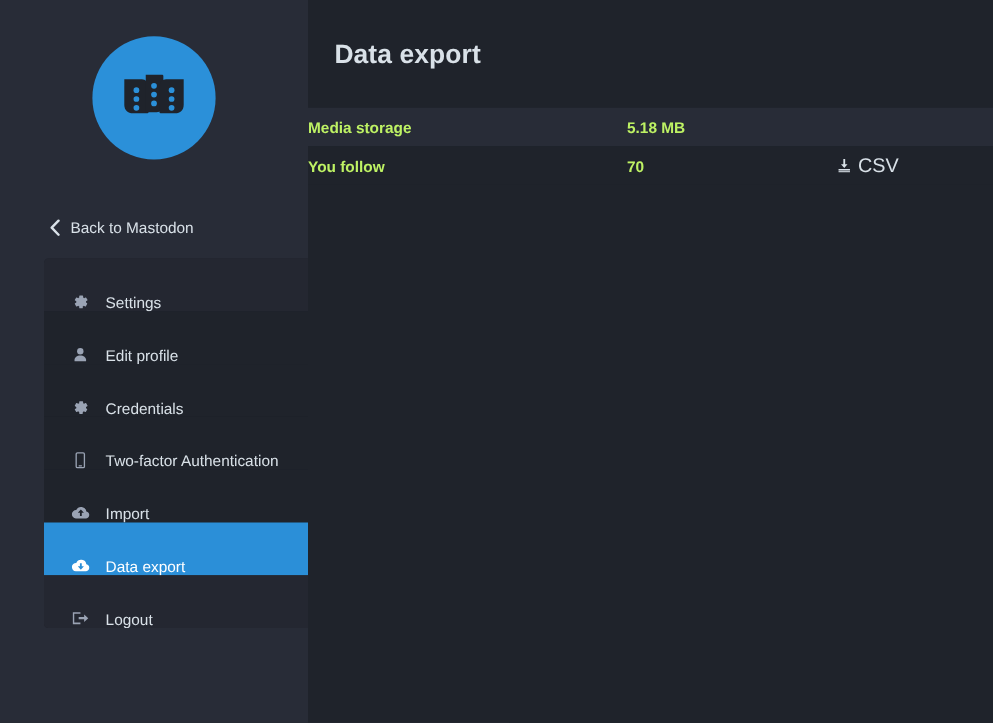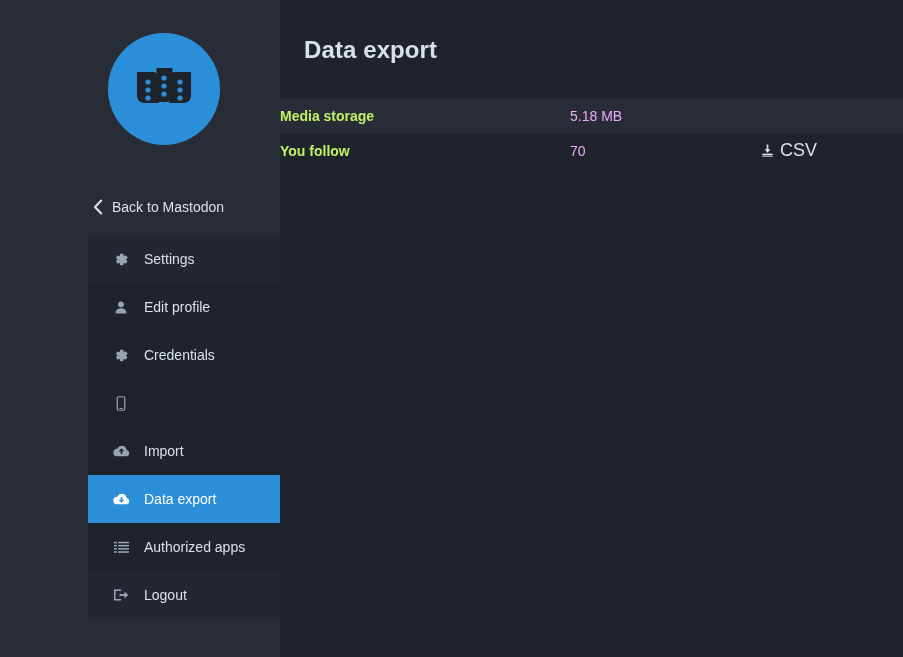--- a/index.html
+++ b/index.html
@@ -24,21 +24,20 @@
     height: 657px;
     background: #282c37;
   }
 
   
   .sidebar {
     width: 280px;
     flex: 0 0 280px;
     background: #282c37;
     position: relative;
-    padding-left: 48px;
   }
 
   .logo-wrap {
     padding-top: 33px;
     display: flex;
     justify-content: center;
   }
 
   .logo {
     width: 112px;
@@ -77,21 +76,21 @@
     margin-left: 40px;
     width: 240px;
     background: #1f232b;
     border-radius: 4px 0 0 4px;
     overflow: hidden;
   }
 
   .menu-item {
     height: 48px;
     display: flex;
-    align-items: center;
+    align-items: flex-end;
     padding-left: 24px;
     color: #d9e1e8;
     font-size: 14px;
     cursor: pointer;
     background: #1f232b;
     position: relative;
   }
 
   .menu-item.alt  { background: #242731; }
   .menu-item.active { background: #2b8fd8; color: #ffffff; }
@@ -149,22 +148,22 @@
 
   td.col-label {
     width: 290px;
     padding-left: 24px;
     font-weight: bold;
     color: #bef264;
   }
 
   td.col-value {
     width: 190px;
-    font-weight: normal;
-    color: #f0abfc;
+    font-weight: bold;
+    color: #bef264;
   }
 
   td.col-action {
     padding-left: 6px;
     color: #d9e1e8;
   }
 
   .csv-link {
     display: inline-flex;
     align-items: center;
@@ -256,20 +255,21 @@
         <span class="mi-label">Credentials</span>
       </div>
 
       <div class="menu-item">
         <span class="mi-icon">
           <svg width="10" height="15" viewBox="0 0 10 16" aria-hidden="true">
             <rect x="1" y="0.8" width="8" height="14.4" rx="1.3" fill="none" stroke="currentColor" stroke-width="1.3"></rect>
             <line x1="3.8" y1="13.3" x2="6.2" y2="13.3" stroke="currentColor" stroke-width="1.1" stroke-linecap="round"></line>
           </svg>
         </span>
+        <span class="mi-label">Two-factor Authentication</span>
       </div>
 
       <div class="menu-item">
         <span class="mi-icon">
           <svg width="17" height="13" viewBox="0 0 18 14" aria-hidden="true">
             <path fill="currentColor" d="M14.4 5.3A5.2 5.2 0 0 0 4.5 4 4.1 4.1 0 0 0 4.1 12.2h10.1a3.5 3.5 0 0 0 .2-6.9z"></path>
             <path fill="#1f232b" d="M9 3.4l3 3.2H9.9v3.1H8.1V6.6H6z"></path>
           </svg>
         </span>
         <span class="mi-label">Import</span>
@@ -278,37 +278,20 @@
       <div class="menu-item active">
         <span class="mi-icon">
           <svg width="17" height="13" viewBox="0 0 18 14" aria-hidden="true">
             <path fill="currentColor" d="M14.4 5.3A5.2 5.2 0 0 0 4.5 4 4.1 4.1 0 0 0 4.1 12.2h10.1a3.5 3.5 0 0 0 .2-6.9z"></path>
             <path fill="#2b8fd8" d="M9 10.6l-3-3.2h2.1V4.3h1.8v3.1H12z"></path>
           </svg>
         </span>
         <span class="mi-label">Data export</span>
       </div>
 
-      <div class="menu-item">
-        <span class="mi-icon">
-          <svg width="15" height="13" viewBox="0 0 16 14" aria-hidden="true">
-            <g fill="currentColor">
-              <rect x="0" y="0.8" width="3" height="1.7"></rect>
-              <rect x="4.4" y="0.8" width="11.6" height="1.7"></rect>
-              <rect x="0" y="4.2" width="3" height="1.7"></rect>
-              <rect x="4.4" y="4.2" width="11.6" height="1.7"></rect>
-              <rect x="0" y="7.6" width="3" height="1.7"></rect>
-              <rect x="4.4" y="7.6" width="11.6" height="1.7"></rect>
-              <rect x="0" y="11" width="3" height="1.7"></rect>
-              <rect x="4.4" y="11" width="11.6" height="1.7"></rect>
-            </g>
-          </svg>
-        </span>
-        <span class="mi-label">Authorized apps</span>
-      </div>
 
       <div class="menu-item alt">
         <span class="mi-icon">
           <svg width="15" height="14" viewBox="0 0 16 14" aria-hidden="true">
             <path fill="currentColor" d="M0 1.2h7.6v1.6H1.6v8.4h6v1.6H0z"></path>
             <path fill="currentColor" d="M11.2 3.3l4 3.7-4 3.7V8.1H5.9V5.9h5.3z"></path>
           </svg>
         </span>
         <span class="mi-label">Logout</span>
       </div>

